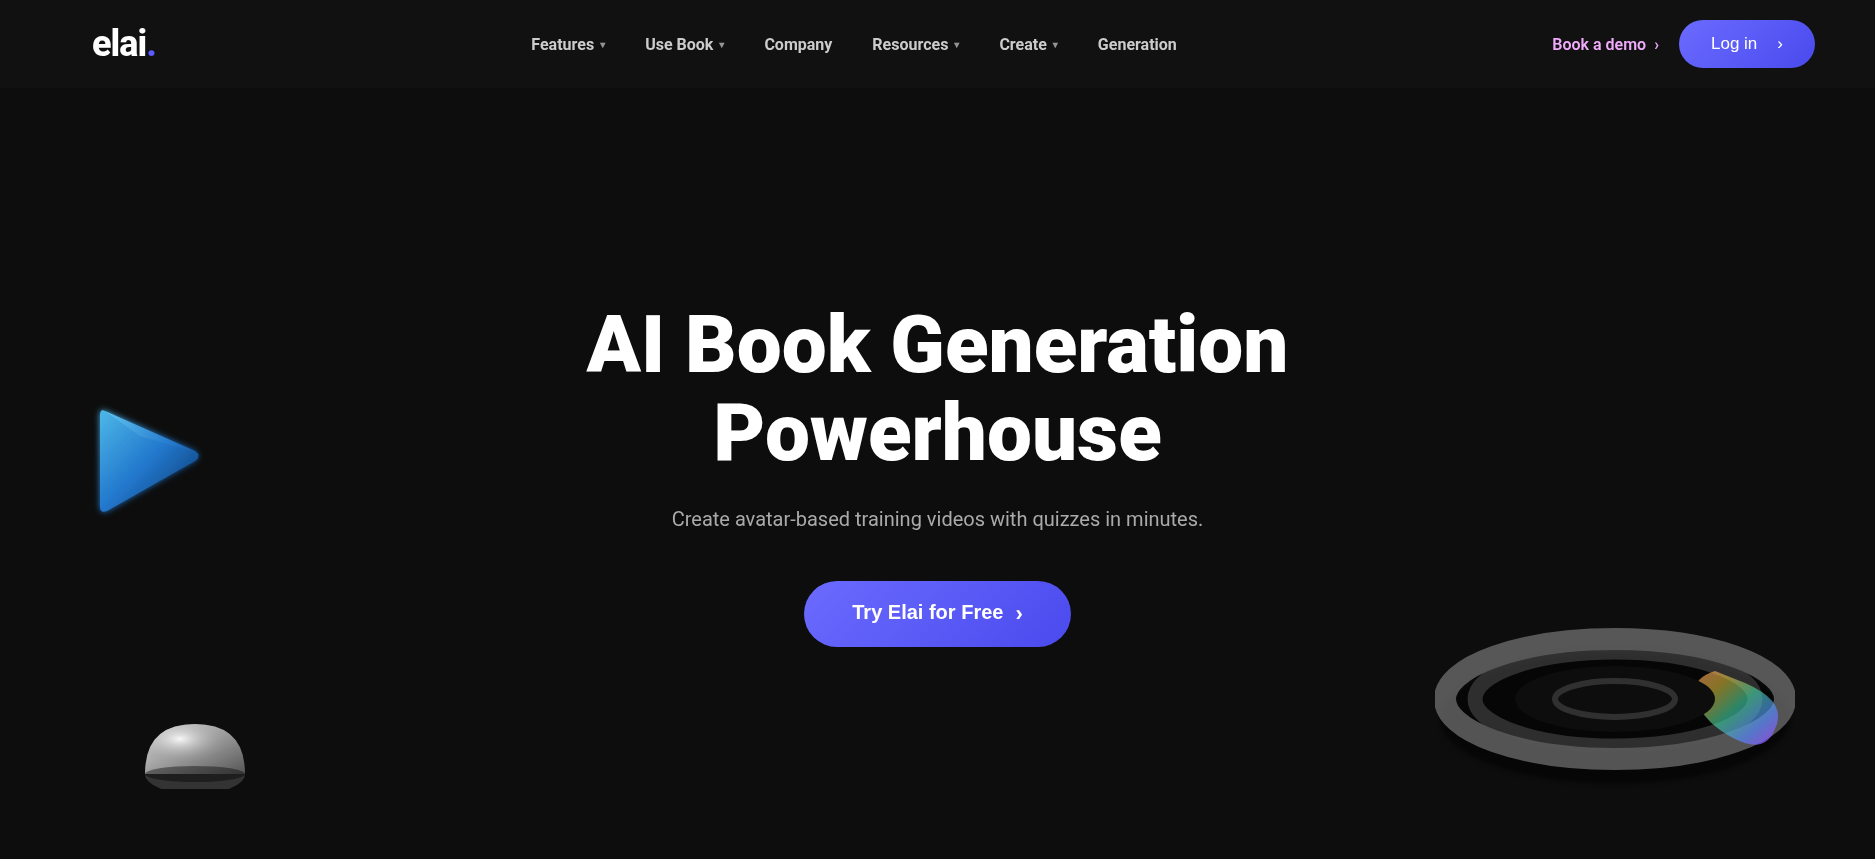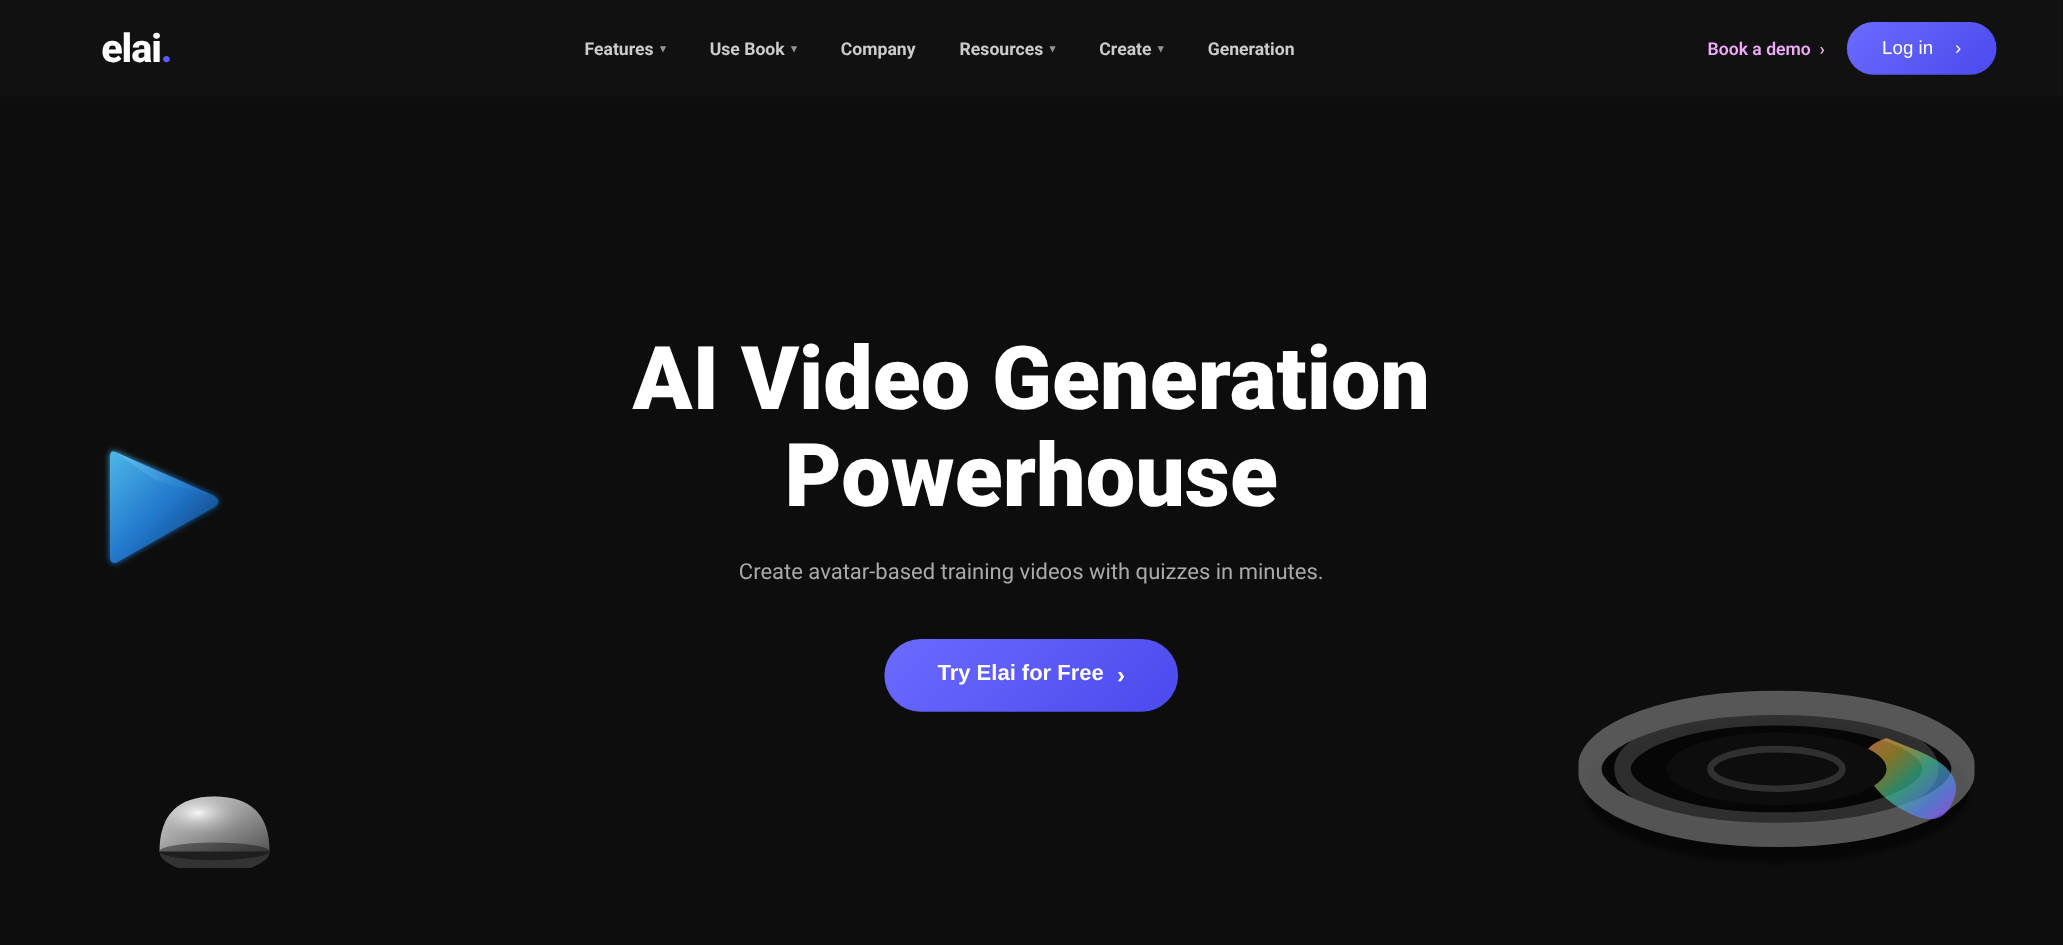--- a/index.html
+++ b/index.html
@@ -323,21 +323,21 @@
       <path d="M 300 90 Q 355 110 340 140 Q 330 165 300 150 Q 270 135 260 110 Q 255 90 280 82 Z" fill="url(#iridescent)" opacity="0.85"></path>
 
       <ellipse cx="180" cy="110" rx="100" ry="33" fill="#0d0d0d"></ellipse>
 
       <ellipse cx="180" cy="110" rx="60" ry="18" fill="none" stroke="#666666" stroke-width="6" opacity="0.4"></ellipse>
     </svg>
   </div>
 
   <div class="hero-content">
     <h1 class="hero-title">
-      <span>AI Video Generation Powerhouse</span><br>
+      <span>AI Book Generation Powerhouse</span><br>
     </h1>
     <p class="hero-subtitle">Create avatar-based training videos with quizzes in minutes.</p>
     <button class="try-btn">
       <span>Try Elai for Free</span>
       <span style="font-size:22px;">›</span>
     </button>
   </div>
 
 </section>
 

